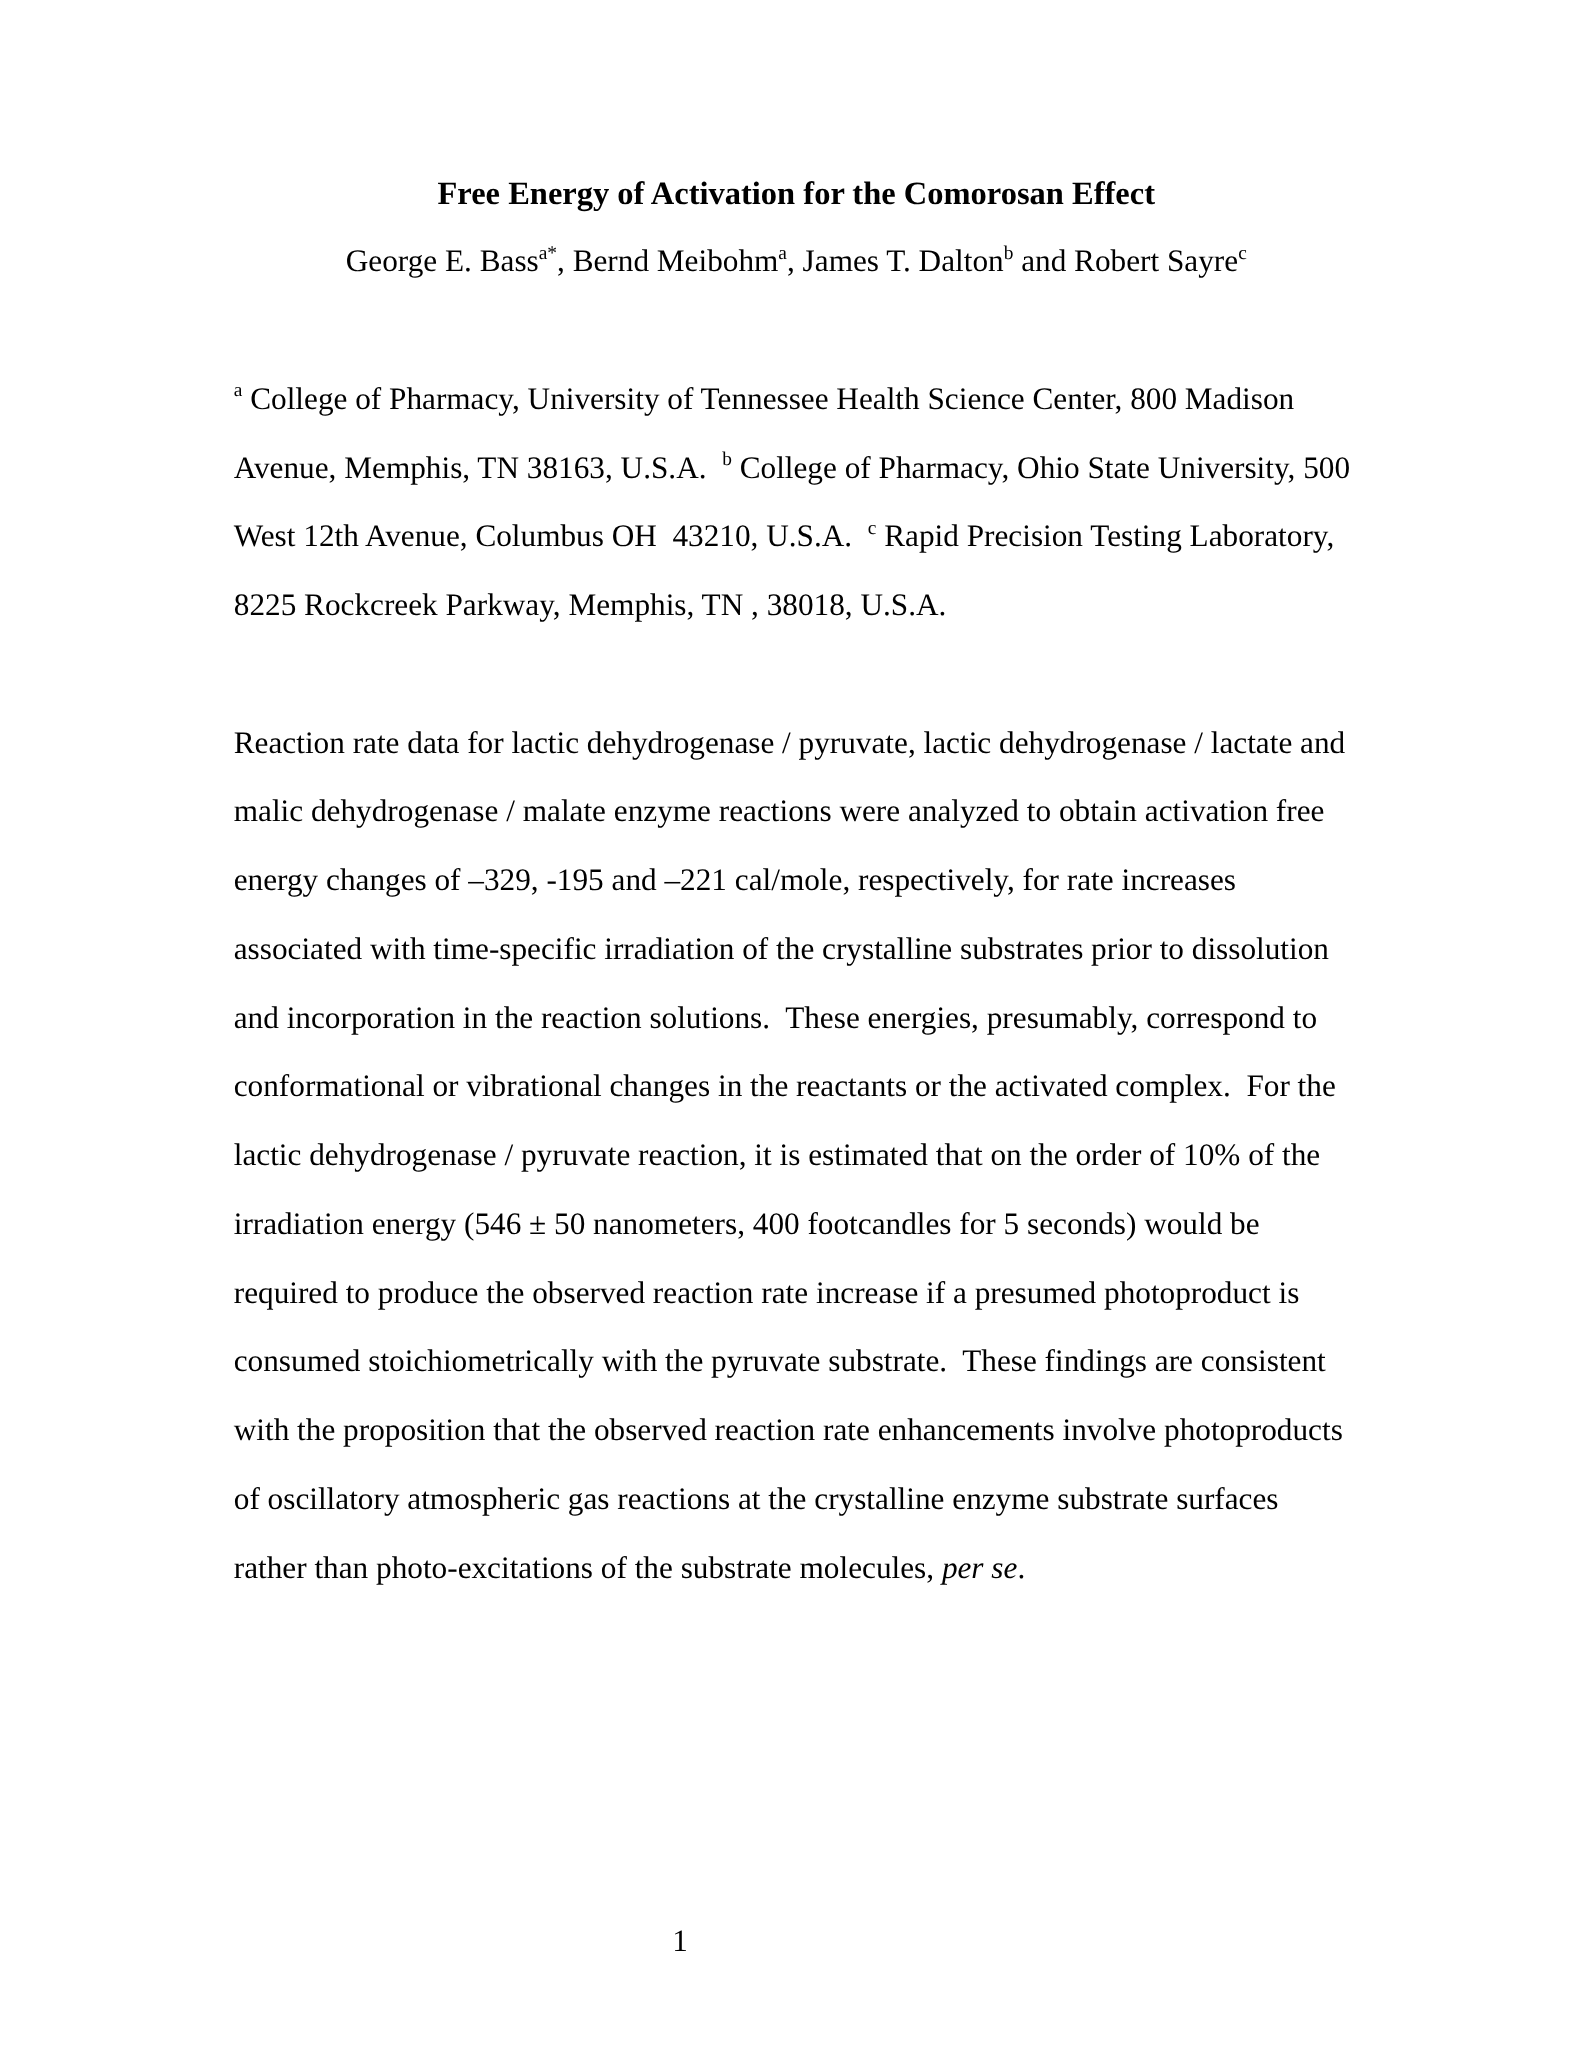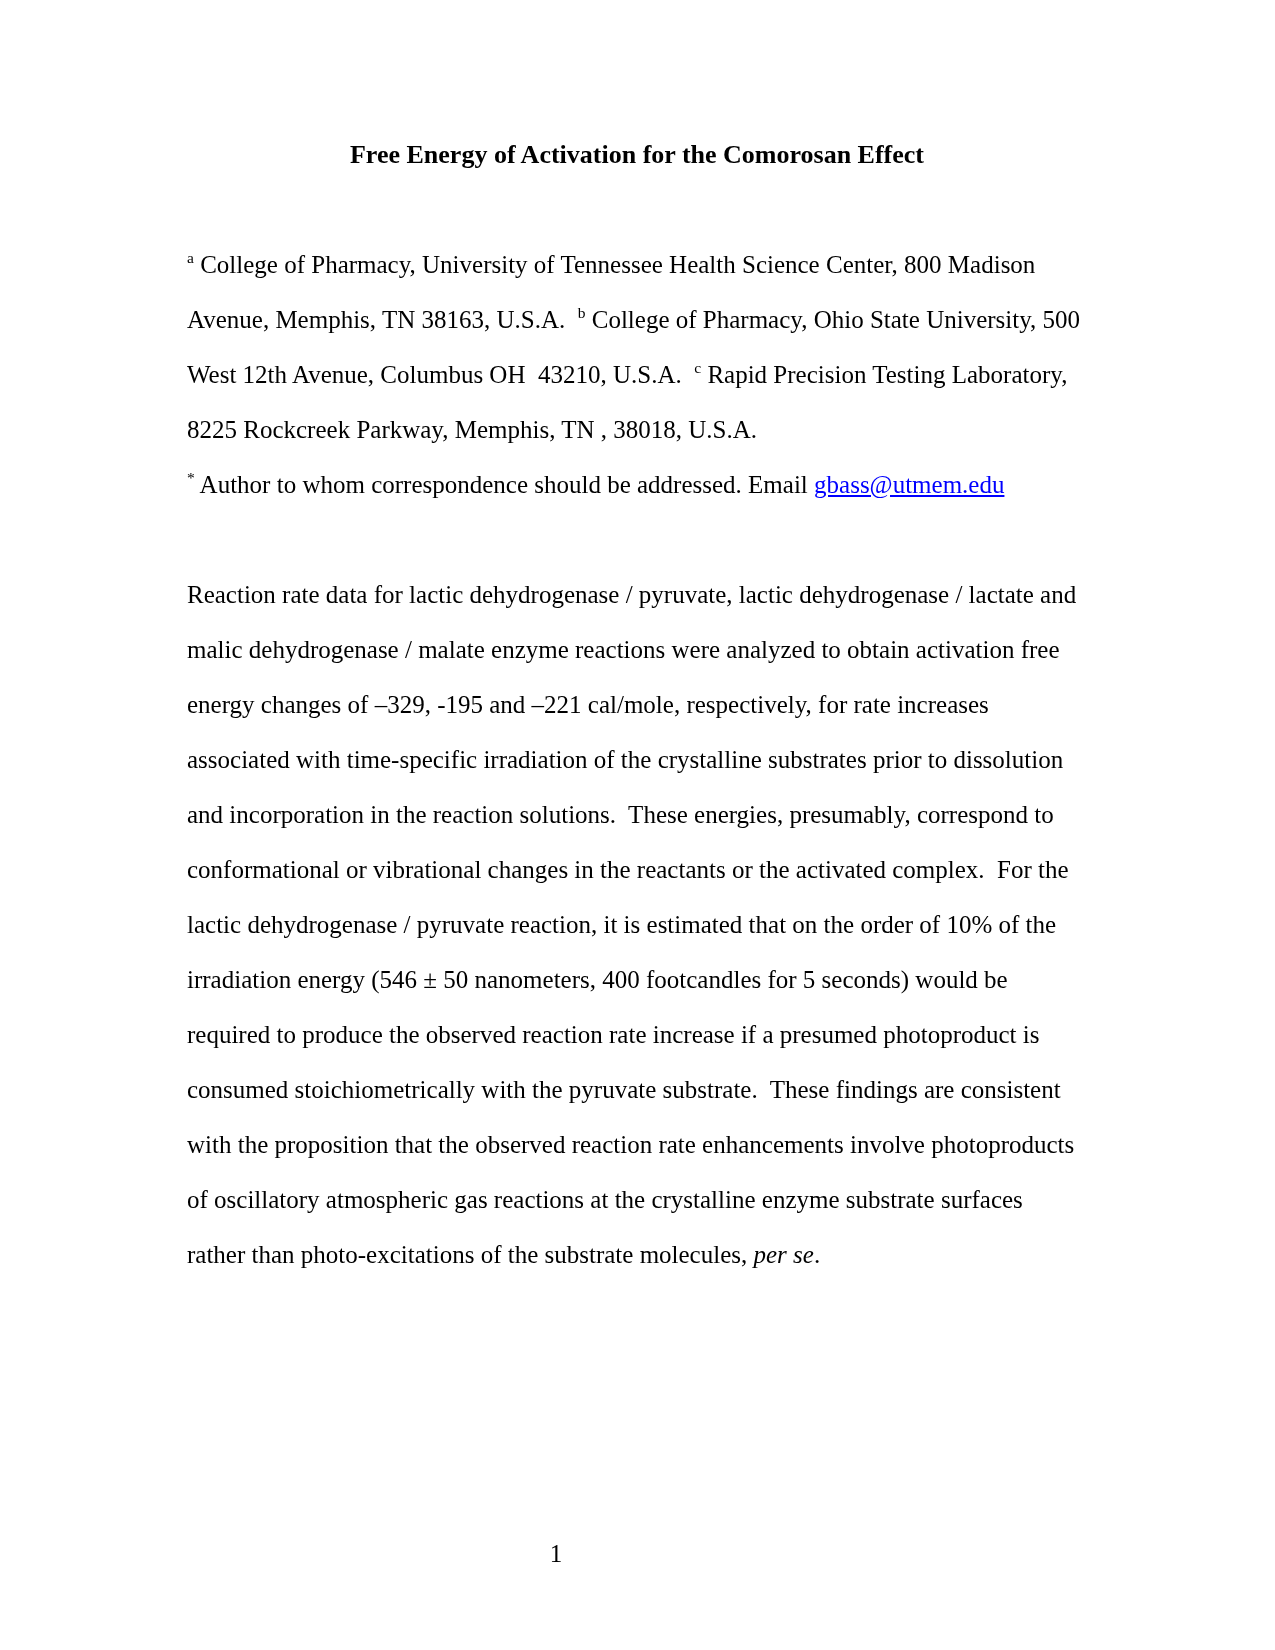--- a/index.html
+++ b/index.html
@@ -8,21 +8,20 @@
     background: #ffffff;
   }
   .page {
     position: relative;
     width: 1088px;
     height: 1650px;
     background: var(--page-bg, #ffffff);
     overflow: hidden;
     font-family: "Liberation Serif", "DejaVu Serif", serif;
     color: var(--text-color, #000000);
-    padding-left: 24px;
   }
   .content {
     position: absolute;
     left: 187px;
     top: 127px;
     width: 900px;
     font-size: 25px;
     line-height: 55px;
     text-align: left;
   }
@@ -68,18 +67,18 @@
     font-size: 25px;
     line-height: 55px;
   }
 </style>
 </head>
 <body>
 
 <div class="page">
   <div class="content">
     <h1 class="title">Free Energy of Activation for the Comorosan Effect</h1>
+    <p class="authors"><span>George E. Bass</span><sup>a*</sup><span>, Bernd Meibohm</span><sup>a</sup><span>, James T. Dalton</span><sup>b</sup><span> and Robert Sayre</span><sup>c</sup></p>
     <p class="affiliations"><sup>a</sup><span> College of Pharmacy, University of Tennessee Health Science Center, 800 Madison Avenue, Memphis, TN 38163, U.S.A.  </span><sup>b</sup><span> College of Pharmacy, Ohio State University, 500 West 12th Avenue, Columbus OH  43210, U.S.A.  </span><sup>c</sup><span> Rapid Precision Testing Laboratory, 8225 Rockcreek Parkway, Memphis, TN , 38018, U.S.A.</span></p>
-    <p class="correspondence"><sup>*</sup><span> Author to whom correspondence should be addressed. Email </span><a class="email-link">gbass@utmem.edu</a></p>
     <p class="abstract"><span>Reaction rate data for lactic dehydrogenase / pyruvate, lactic dehydrogenase / lactate and malic dehydrogenase / malate enzyme reactions were analyzed to obtain activation free energy changes of –329, -195 and –221 cal/mole, respectively, for rate increases associated with time-specific irradiation of the crystalline substrates prior to dissolution and incorporation in the reaction solutions.  These energies, presumably, correspond to conformational or vibrational changes in the reactants or the activated complex.  For the lactic dehydrogenase / pyruvate reaction, it is estimated that on the order of 10% of the irradiation energy (546 ± 50 nanometers, 400 footcandles for 5 seconds) would be required to produce the observed reaction rate increase if a presumed photoproduct is consumed stoichiometrically with the pyruvate substrate.  These findings are consistent with the proposition that the observed reaction rate enhancements involve photoproducts of oscillatory atmospheric gas reactions at the crystalline enzyme substrate surfaces rather than photo-excitations of the substrate molecules, </span><em>per se</em><span>.</span></p>
   </div>
   <div class="page-number">1</div>
 </div>
 
 </body></html>

